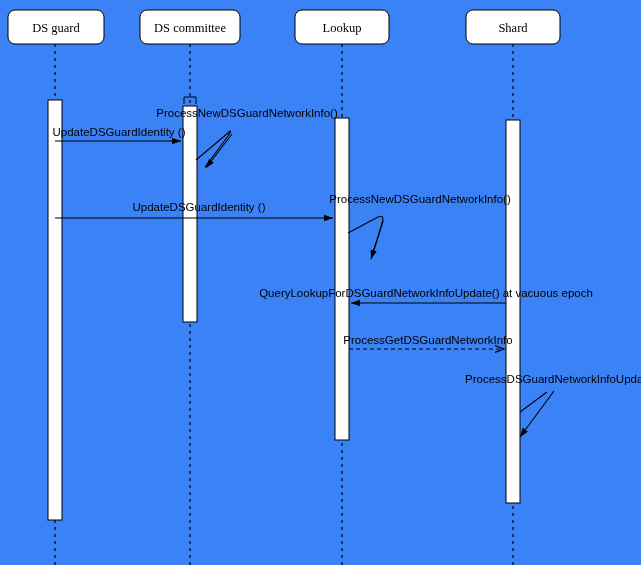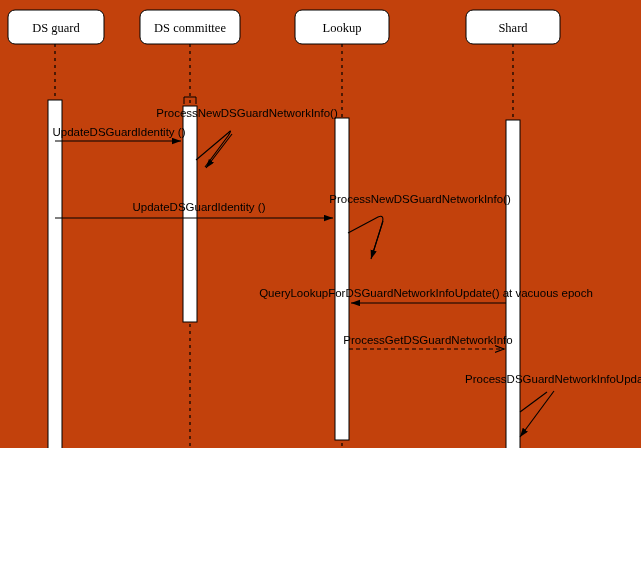--- a/index.html
+++ b/index.html
@@ -3,22 +3,22 @@
 <meta charset="utf-8">
 <style>
   html, body {
     margin: 0;
     padding: 0;
     background: #ffffff;
   }
   #canvas {
     position: relative;
     width: 641px;
-    height: 448px;
-    background: #c2410c;
+    height: 565px;
+    background: #3b82f6;
     overflow: hidden;
     font-family: "Liberation Sans", sans-serif;
   }
   #canvas svg {
     position: absolute;
     left: 0;
     top: 0;
   }
   .lifeline-label {
     font-family: "Liberation Serif", serif;

